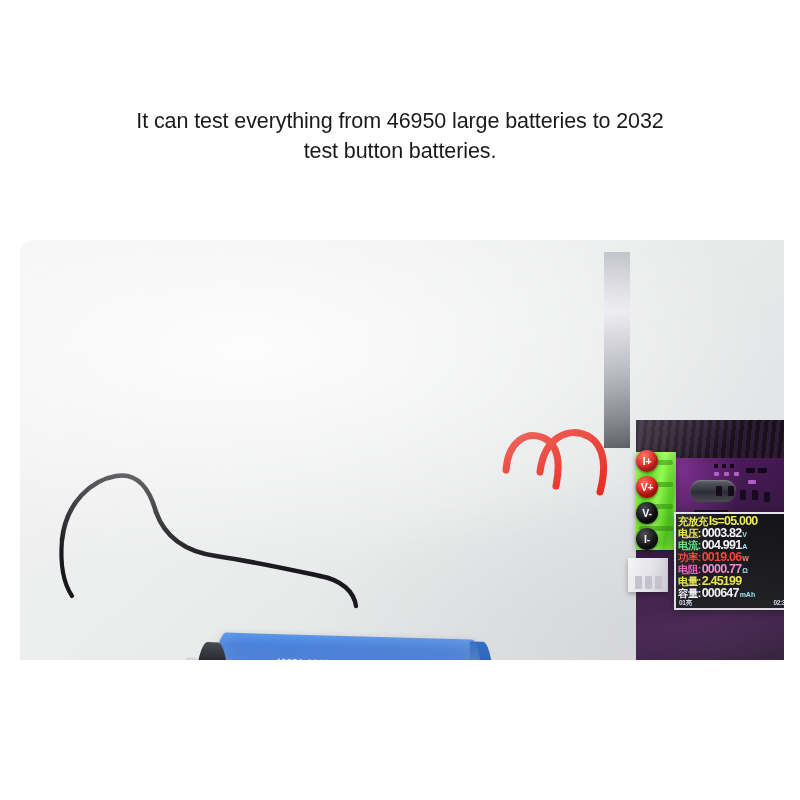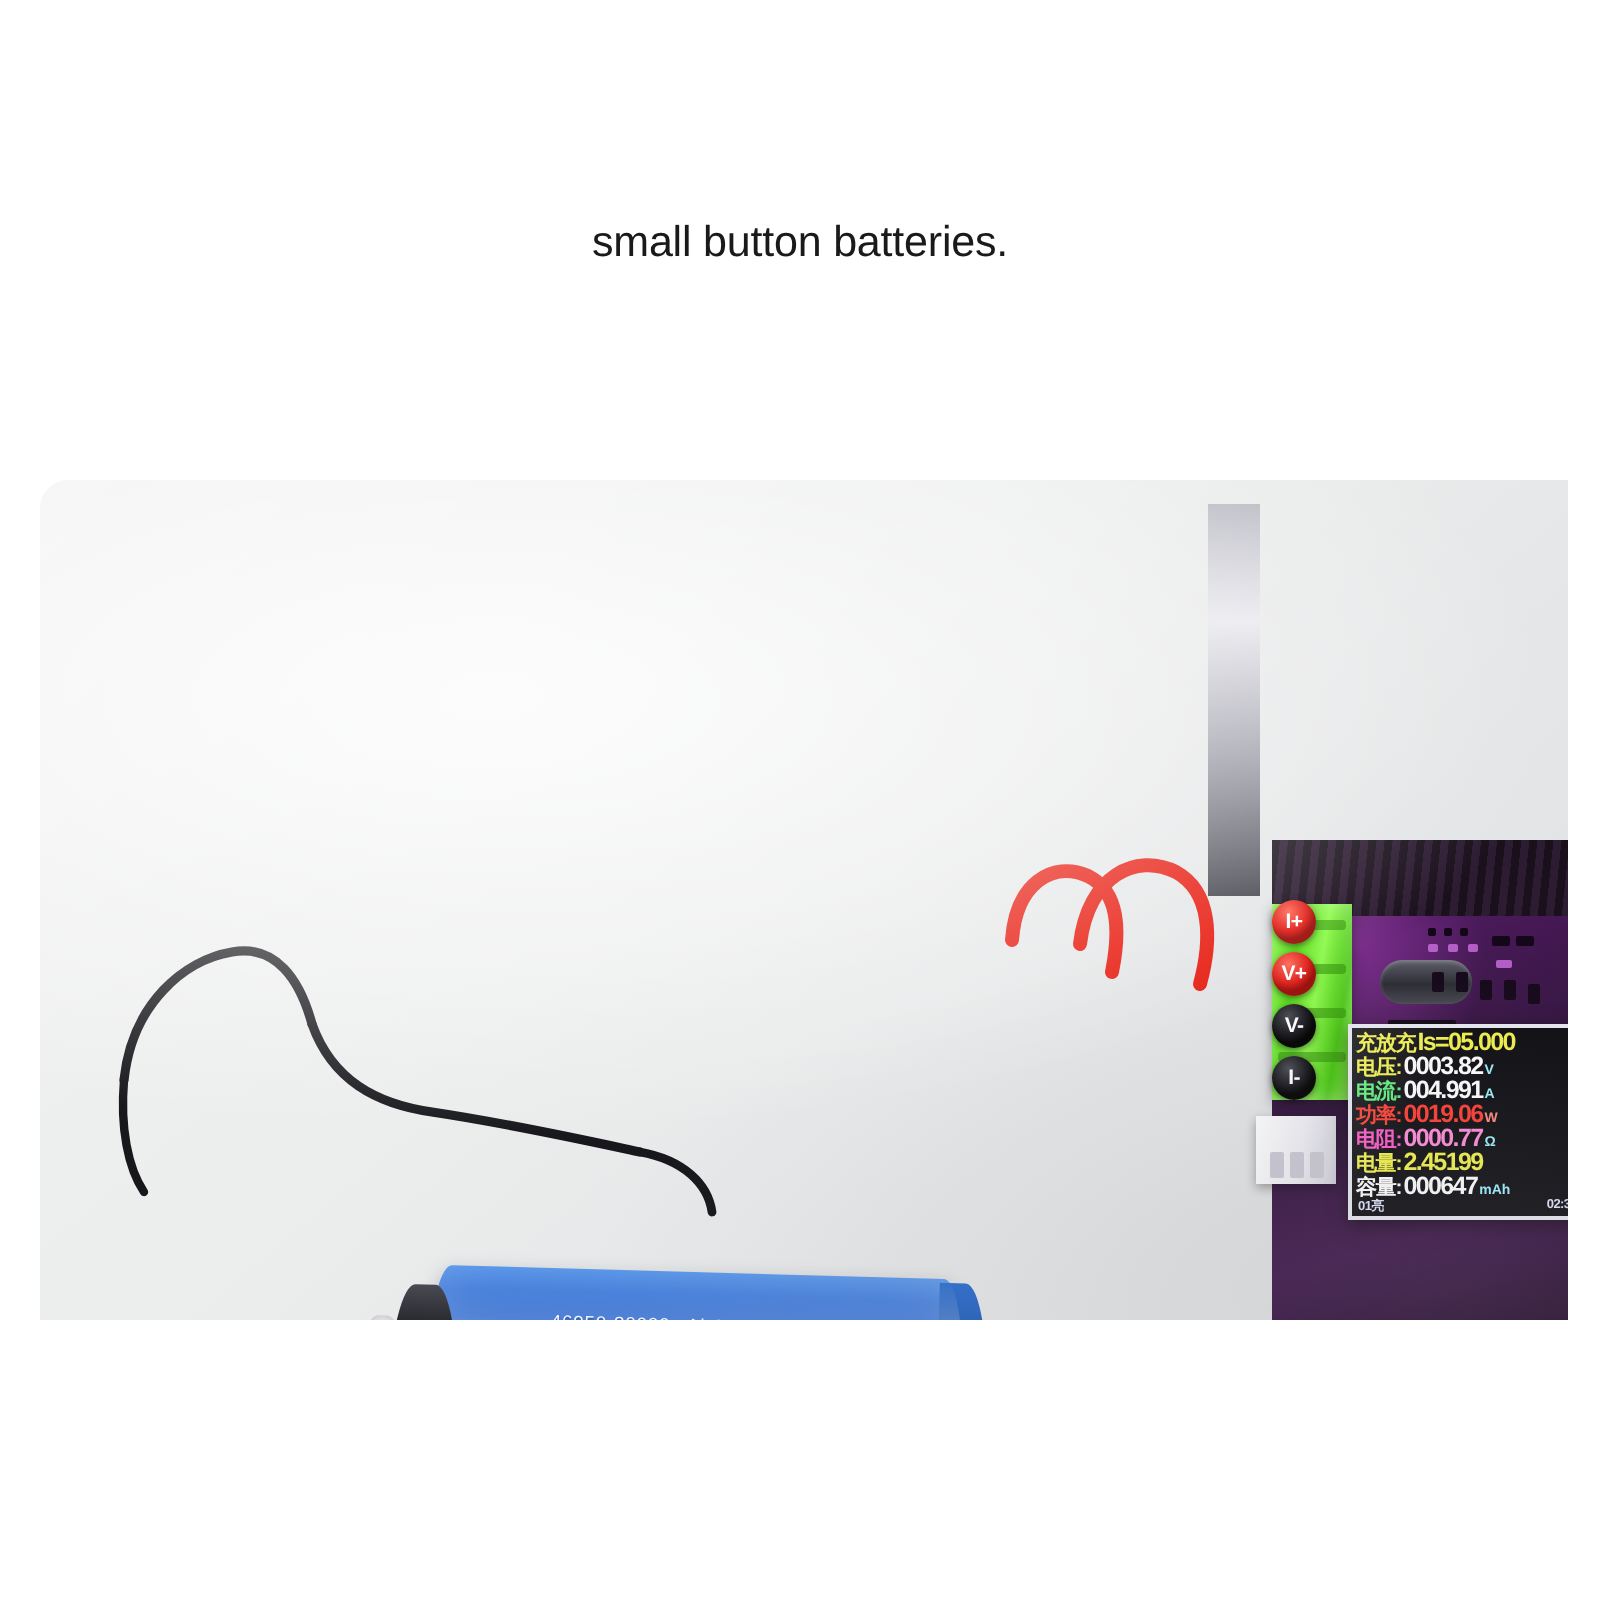--- a/index.html
+++ b/index.html
@@ -180,21 +180,22 @@
     transform:scaleX(.94);
     text-shadow:0 1px 1px rgba(0,40,90,.28);
   }
 </style>
 </head>
 <body>
 
 <div class="page">
 
   <div class="headline">
-    <span class="l2">small button batteries.</span>
+    <span>It can test everything from 46950 large batteries to 2032</span>
+    <span class="l2">test button batteries.</span>
   </div>
 
   <div class="photo">
     <div class="photo-inner">
 
       <div class="bolt bolt-L">
         
       </div>
 
       <div class="bolt bolt-R">

